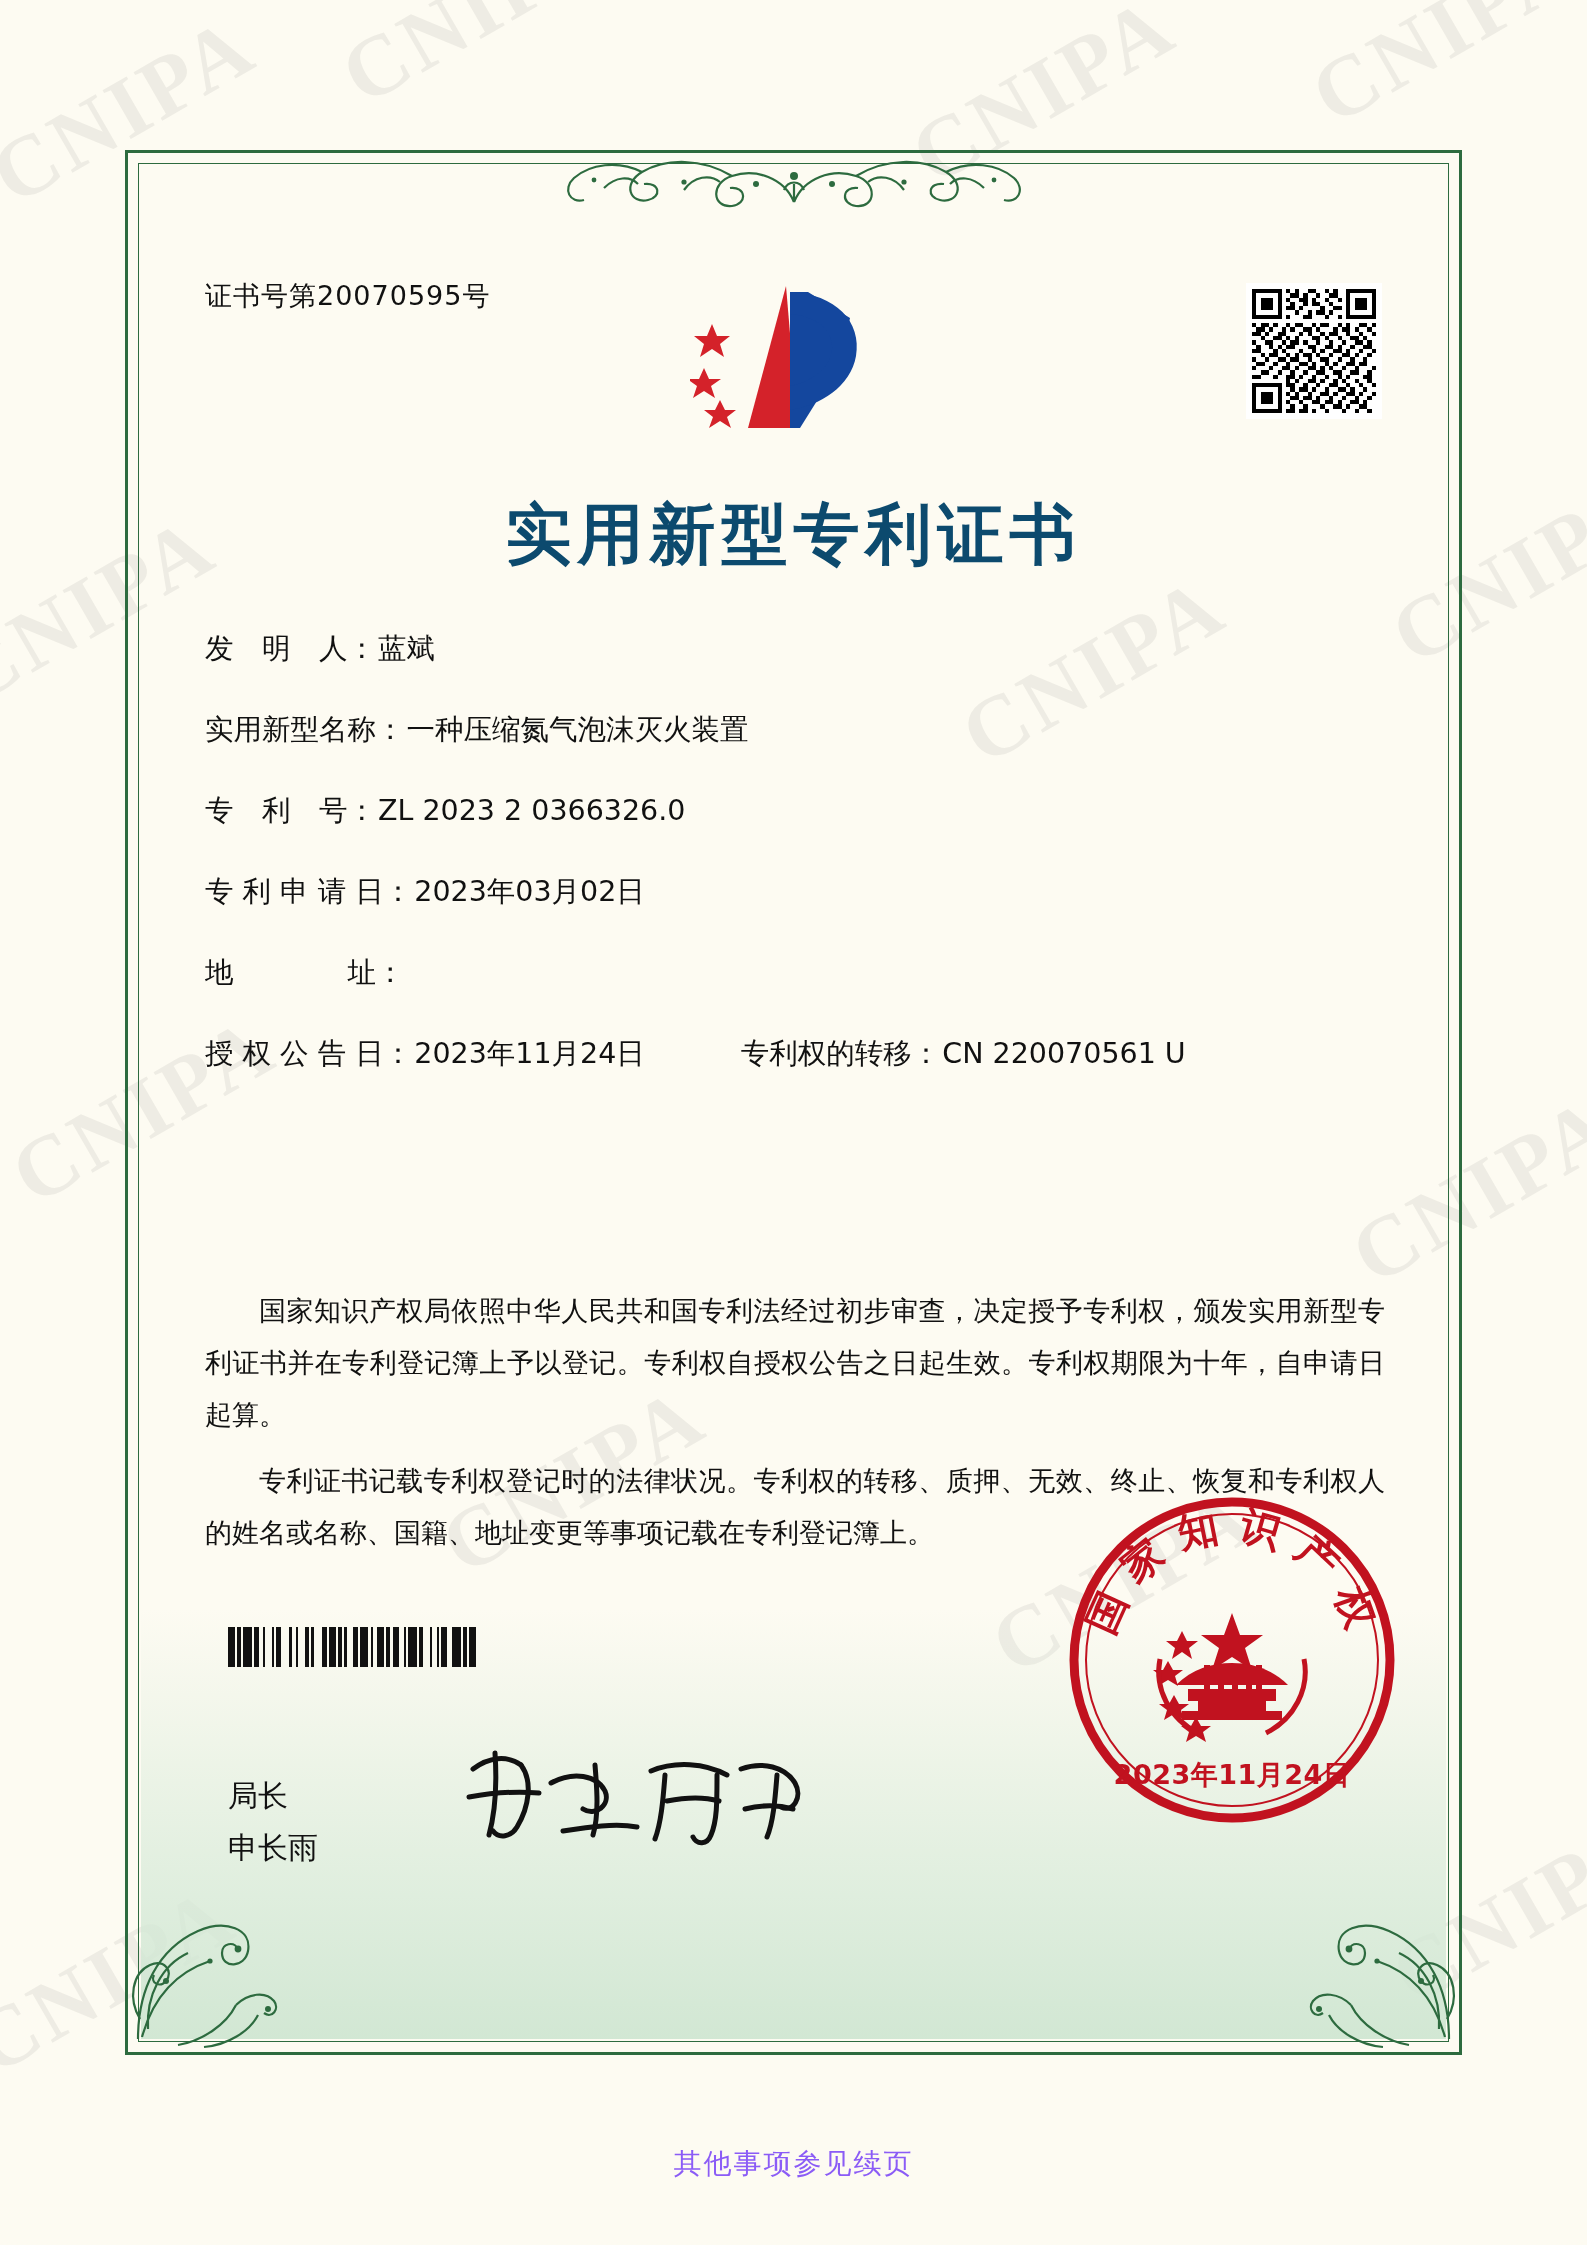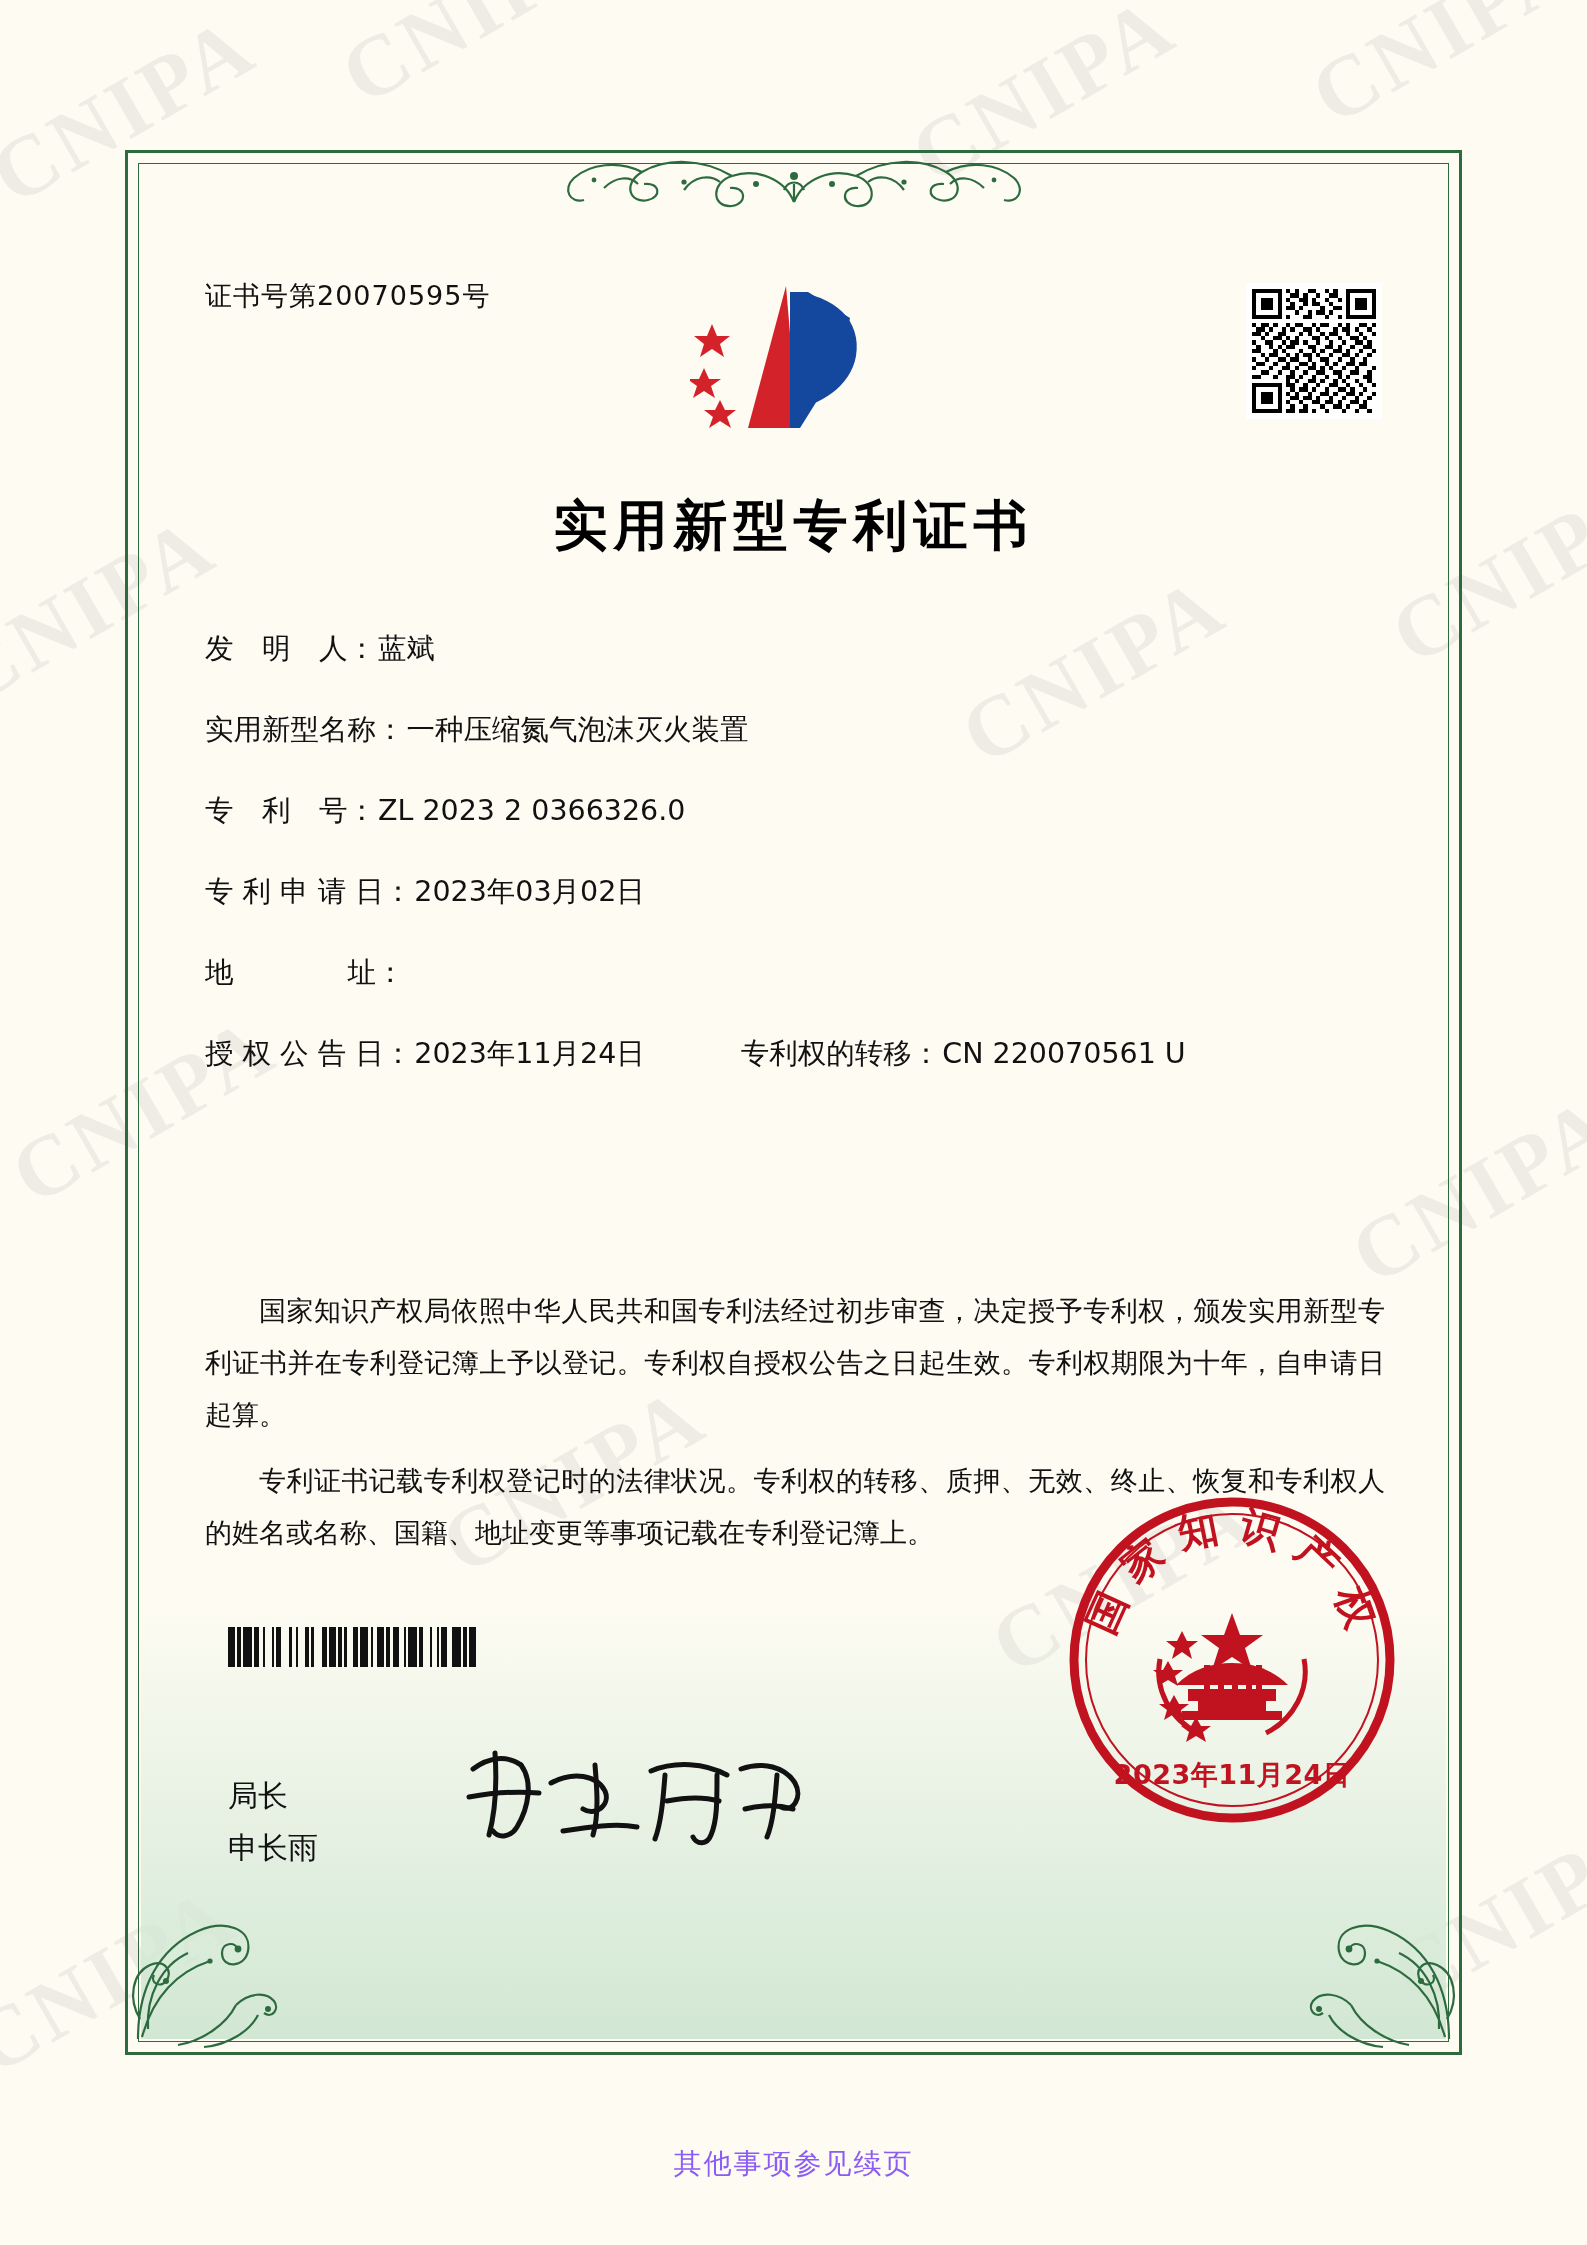--- a/index.html
+++ b/index.html
@@ -68,23 +68,23 @@
   
   .qr{
     position:absolute;right:205px;top:283px;width:136px;height:136px;
     background:#fff;padding:6px;box-sizing:border-box;
   }
 
   .title{
     position:absolute;left:0;right:0;top:490px;text-align:center;
     font-family:"DejaVu Sans",sans-serif;
     font-weight:bold;
-    font-size:54px;
+    font-size:66px;
     letter-spacing:6px;
-    color:#000000;
+    color:#0c4a6e;
   }
 
   .fields{position:absolute;left:205px;top:630px;width:1180px;}
   .frow{
     display:flex;align-items:baseline;
     margin-bottom:43px;
     font-size:28.5px;
     color:#111;
     font-family:"DejaVu Sans",sans-serif;
   }

